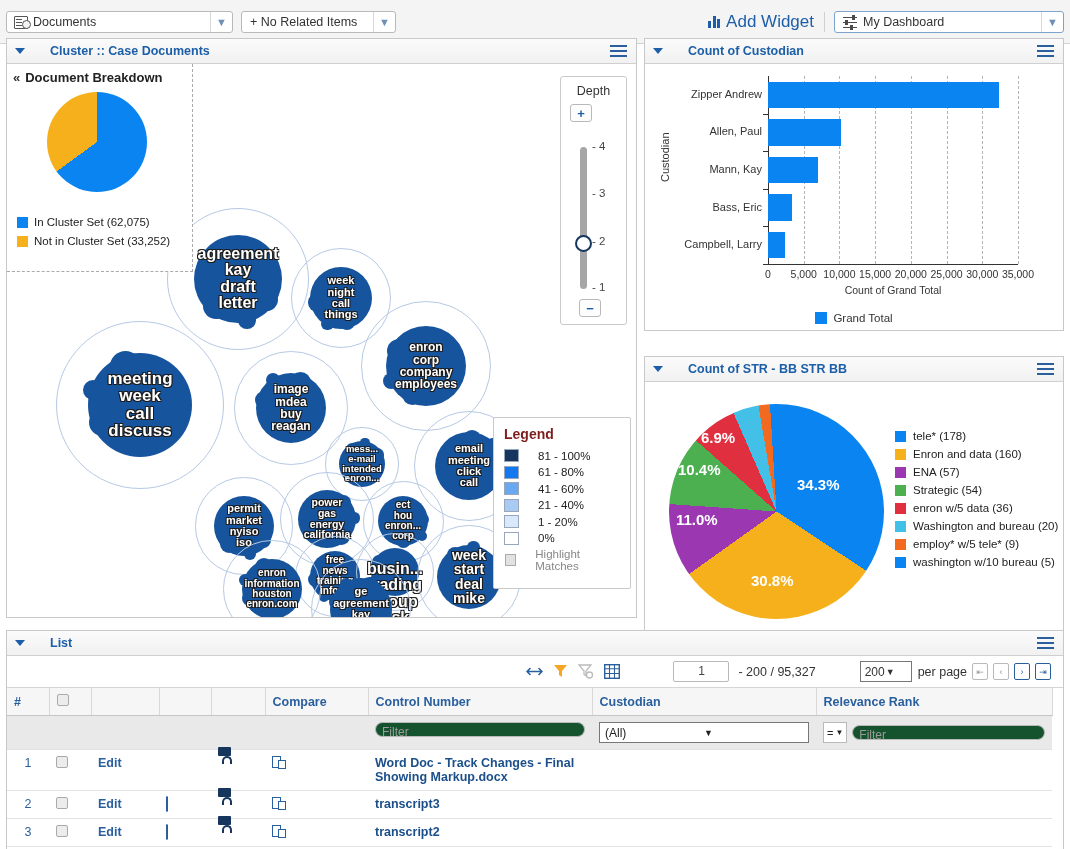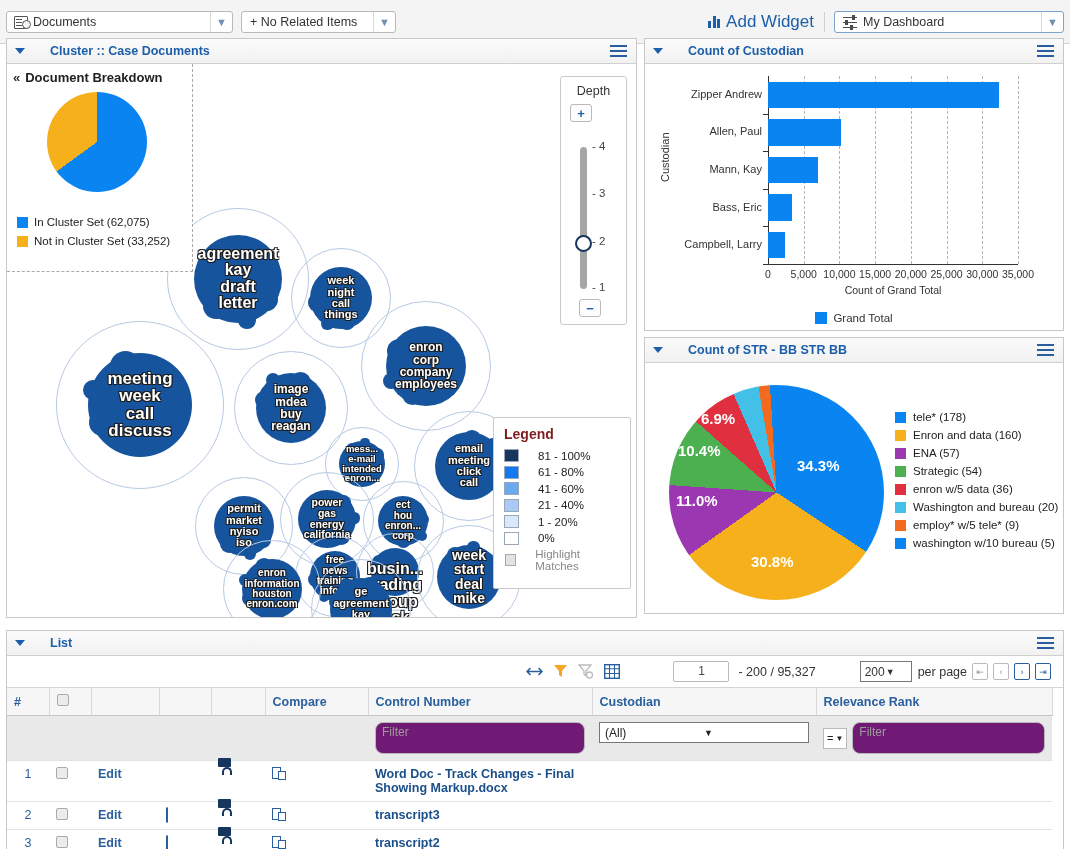--- a/index.html
+++ b/index.html
@@ -126,21 +126,21 @@
   .hbar { position:absolute; background:#0a84f0; }
   .gridv { position:absolute; border-left:1px dashed #b5b5b5; }
   .axisv { position:absolute; border-left:1.6px solid #333; }
   .axish { position:absolute; border-top:1.6px solid #333; }
   .xtick { position:absolute; font-size:10.5px; color:#333; text-align:center; width:46px; }
   .xaxis-title { position:absolute; font-size:10.5px; color:#333; text-align:center; }
   .chart-legend { position:absolute; display:flex; align-items:center; gap:6px; font-size:11.5px; color:#333; }
   .chart-legend .sw { width:12px;height:12px;background:#0a84f0; display:inline-block; }
 
   
-  #panel-pie { left:644px; top:337px; width:420px; height:277px; }
+  #panel-pie { left:644px; top:356px; width:420px; height:277px; }
   .pie-wrap { position:absolute; left:24px; top:22px; width:215px; height:215px; }
   .pie-disc { width:215px; height:215px; border-radius:50%; }
   .pielbl { position:absolute; color:#fff; font-weight:bold; font-size:15px; }
   .pie-legend { position:absolute; left:250px; top:48px; }
   .plrow { display:flex; align-items:center; gap:7px; font-size:11.5px; color:#222; margin-bottom:6px; white-space:nowrap; }
   .plsw { width:11px; height:11px; display:inline-block; }
 
   
   #panel-list { left:6px; top:630px; width:1058px; height:219px; border-bottom:none; }
   .list-toolbar { position:absolute; left:0; top:25px; width:1056px; height:32px; background:#fff;
@@ -155,21 +155,21 @@
   .perpage-txt { font-size:12.5px; color:#333; margin-left:6px; }
   .navbtn { width:16px;height:17px;border:1px solid #b9b9b9; border-radius:2px; margin-left:5px;
     display:flex;align-items:center;justify-content:center; font-size:9px; color:#9a9a9a; background:#fff; cursor:pointer;}
   .navbtn.on { border-color:#2a5f9e; color:#2a5f9e; }
 
   table.grid { position:absolute; left:0; top:57px; width:1045px; border-collapse:collapse; table-layout:fixed; }
   table.grid th { background:#f6f6f6; border-right:1px solid #d8d8d8; border-bottom:1px solid #c5c5c5;
     color:#2a5f9e; font-size:12.5px; font-weight:bold; text-align:left; padding:6px 7px; height:27px; }
   table.grid td { border-bottom:1px solid #e2e2e2; padding:6px 7px; font-size:12.5px; vertical-align:top; }
   .filterrow td { background:#e9e9e9; border-bottom:1px solid #cfcfcf; padding:4px 7px; }
-  .finput { width:100%; height:32px; border:1px solid #b9b9b9; background:#701a75; border-radius:8px;
+  .finput { width:100%; height:15px; border:1px solid #b9b9b9; background:#14532d; border-radius:8px;
     font-size:12px; color:#9b9b9b; padding:0 6px; line-height:19px; }
   .fselect { width:100%; height:21px; border:1px solid #777; background:#fff; font-size:12px; color:#222;
     padding:0 5px; display:flex; align-items:center; }
   .fselect span{flex:1;}
   .op-sel { width:28px;height:21px;border:1px solid #b9b9b9;background:#fff;font-size:11px;
     display:flex;align-items:center;justify-content:center;gap:2px;color:#222;}
   .rnum { color:#2a5f9e; text-align:center; }
   .cellchk { width:12px;height:12px;border:1px solid #aaa;background:#ececec;display:inline-block;border-radius:2px;}
   .editlnk { color:#2a5f9e; font-weight:bold; cursor:pointer; }
   .ctrl-lnk { color:#1b4f8a; font-weight:bold; cursor:pointer; }

